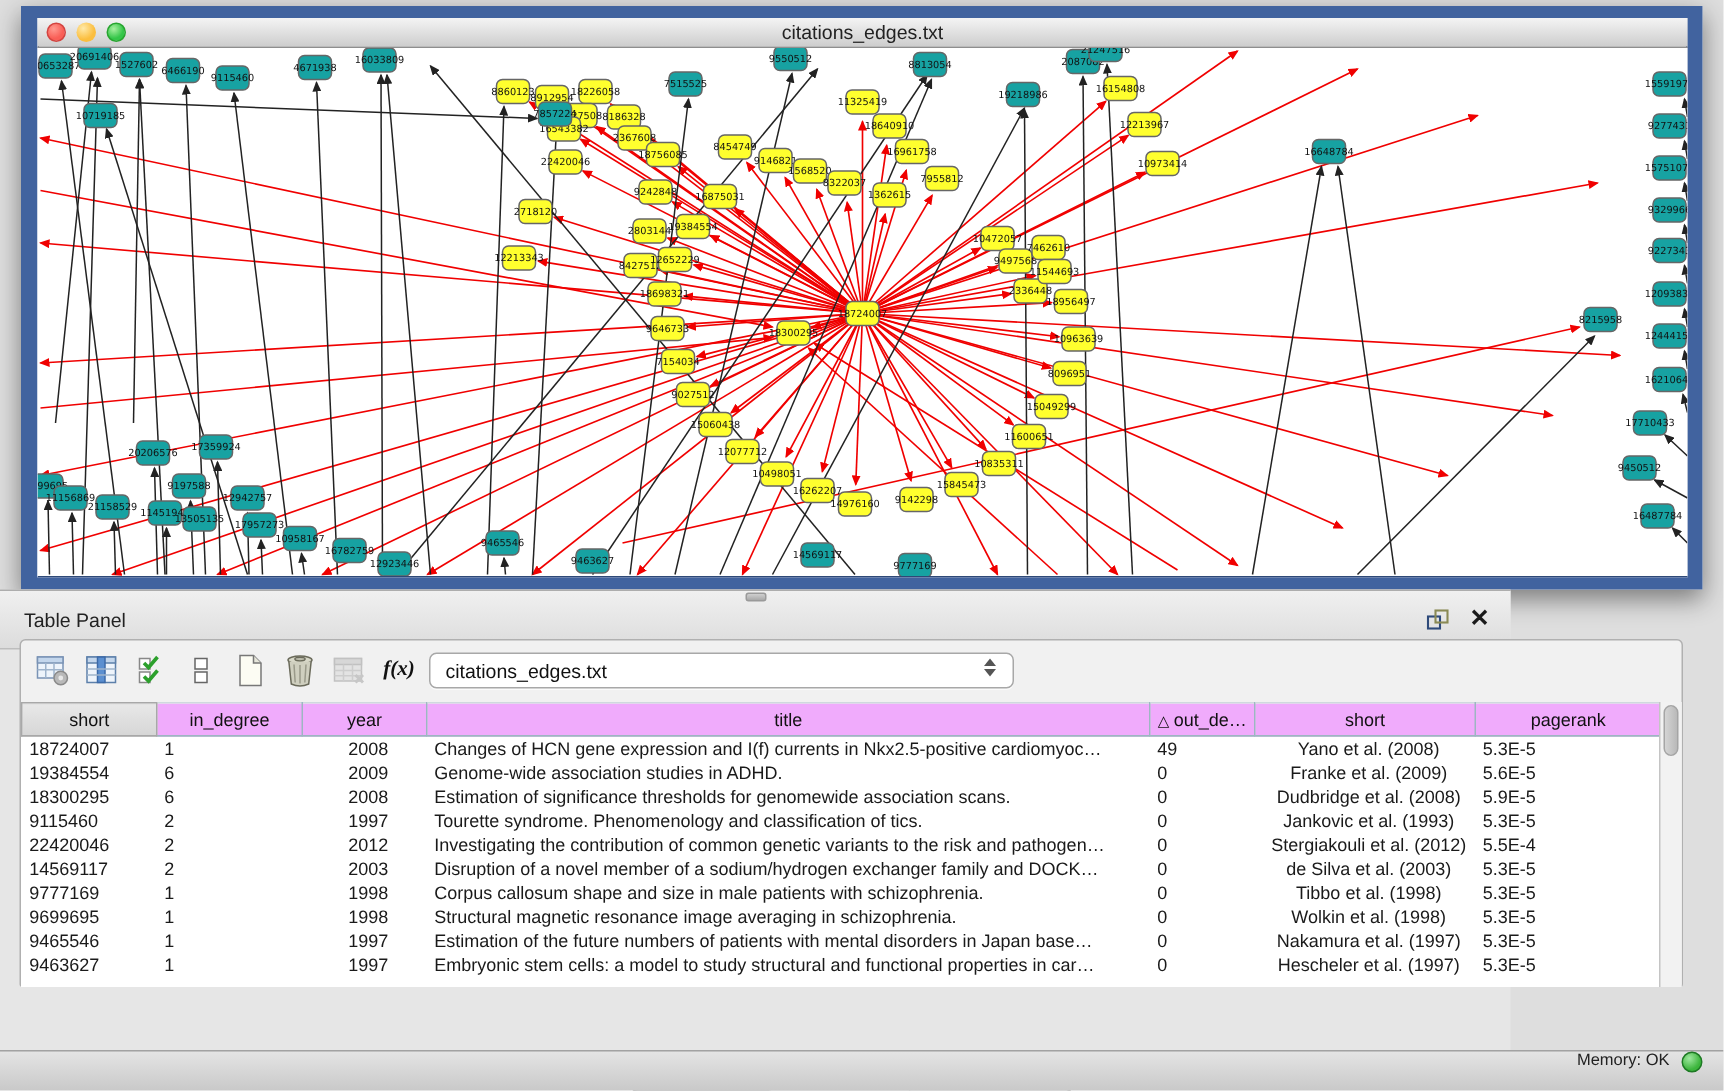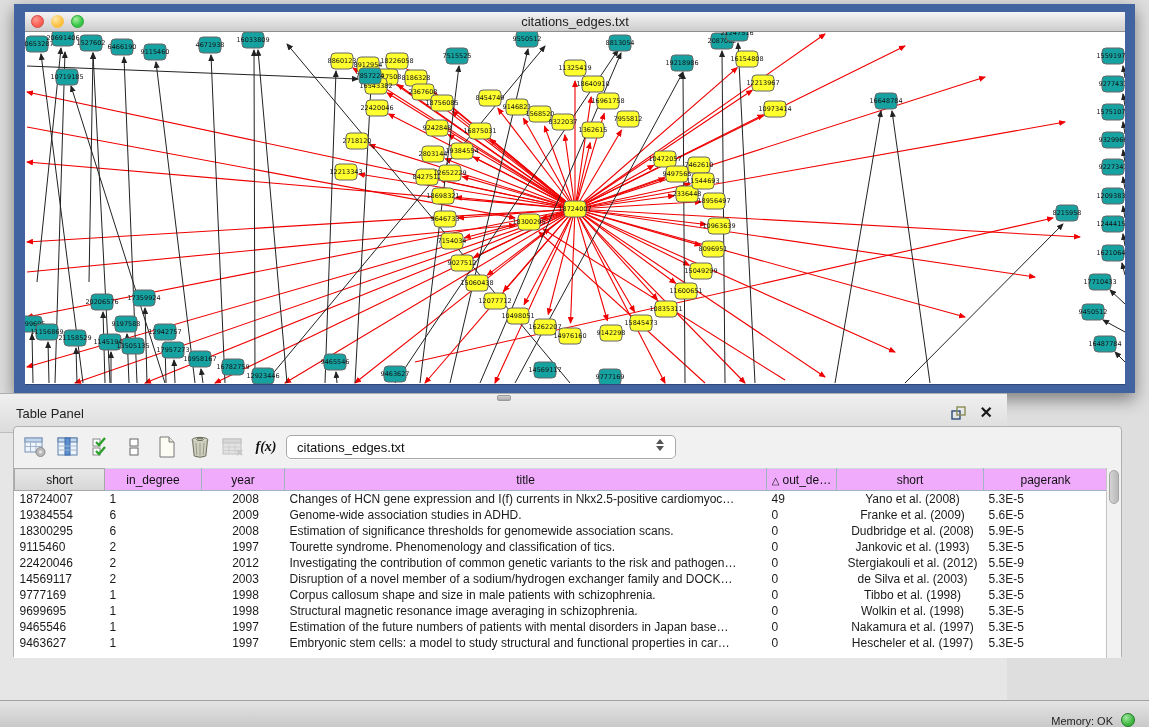--- a/index.html
+++ b/index.html
@@ -73,21 +73,21 @@
     border:1px solid #9a9a9a; border-radius:5px; overflow:hidden; height:20px;
     box-shadow:0 1px 0 rgba(255,255,255,.8); }
   .tab { display:flex; align-items:center; justify-content:center; font-size:12px; padding:0 16px;
     background:linear-gradient(#ffffff,#f2f2f2); color:#111; border-left:1px solid #b5b5b5; cursor:default; }
   .tab:first-child { border-left:none; }
   .tab.selected { background:linear-gradient(#8f8f8f,#6f6f6f); color:#f2f2f2; }
 
   
   .status-bar { position:absolute; left:0; top:700px; width:1149px; height:27px;
     background:linear-gradient(#e4e4e4,#c9c9c9); border-top:1px solid #a2a2a2;
-    display:flex; align-items:flex-end; justify-content:flex-end; }
+    display:flex; align-items:flex-start; justify-content:flex-end; }
   .mem-label { font-size:11px; color:#222; margin-right:8px; }
   .mem-dot { width:14px; height:14px; border-radius:50%; margin-right:14px;
     background:radial-gradient(circle at 35% 30%, #9fe89f,#3cb53c 65%); border:1px solid #1e7a24; }
 </style>
 </head>
 <body>
 
 <div class="net-window">
   <div class="titlebar">
     <div class="lights">
@@ -769,21 +769,21 @@
               <td class="c5">Jankovic et al. (1993)</td>
               <td class="c6">5.3E-5</td>
             </tr>
             <tr>
               <td class="c0">22420046</td>
               <td class="c1">2</td>
               <td class="c2">2012</td>
               <td class="c3">Investigating the contribution of common genetic variants to the risk and pathogen…</td>
               <td class="c4">0</td>
               <td class="c5">Stergiakouli et al. (2012)</td>
-              <td class="c6">5.5E-9</td>
+              <td class="c6">5.5E-4</td>
             </tr>
             <tr>
               <td class="c0">14569117</td>
               <td class="c1">2</td>
               <td class="c2">2003</td>
               <td class="c3">Disruption of a novel member of a sodium/hydrogen exchanger family and DOCK…</td>
               <td class="c4">0</td>
               <td class="c5">de Silva et al. (2003)</td>
               <td class="c6">5.3E-5</td>
             </tr>

